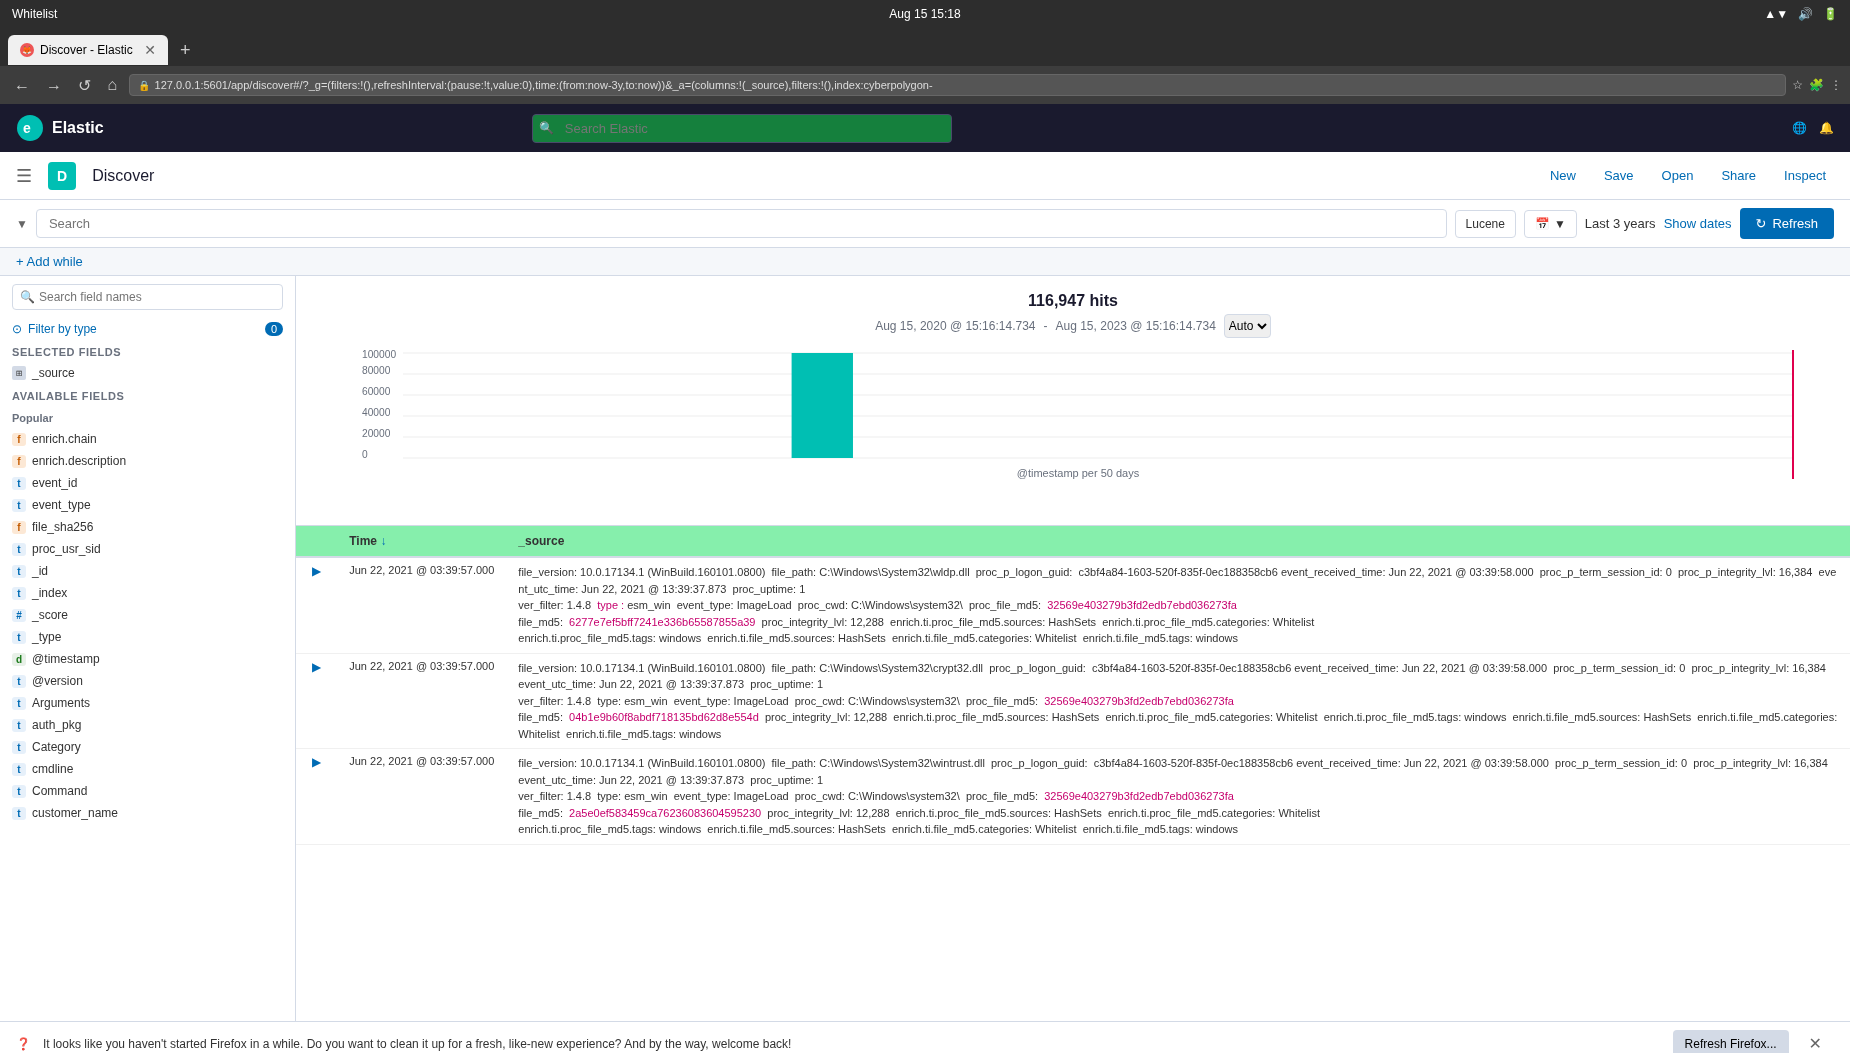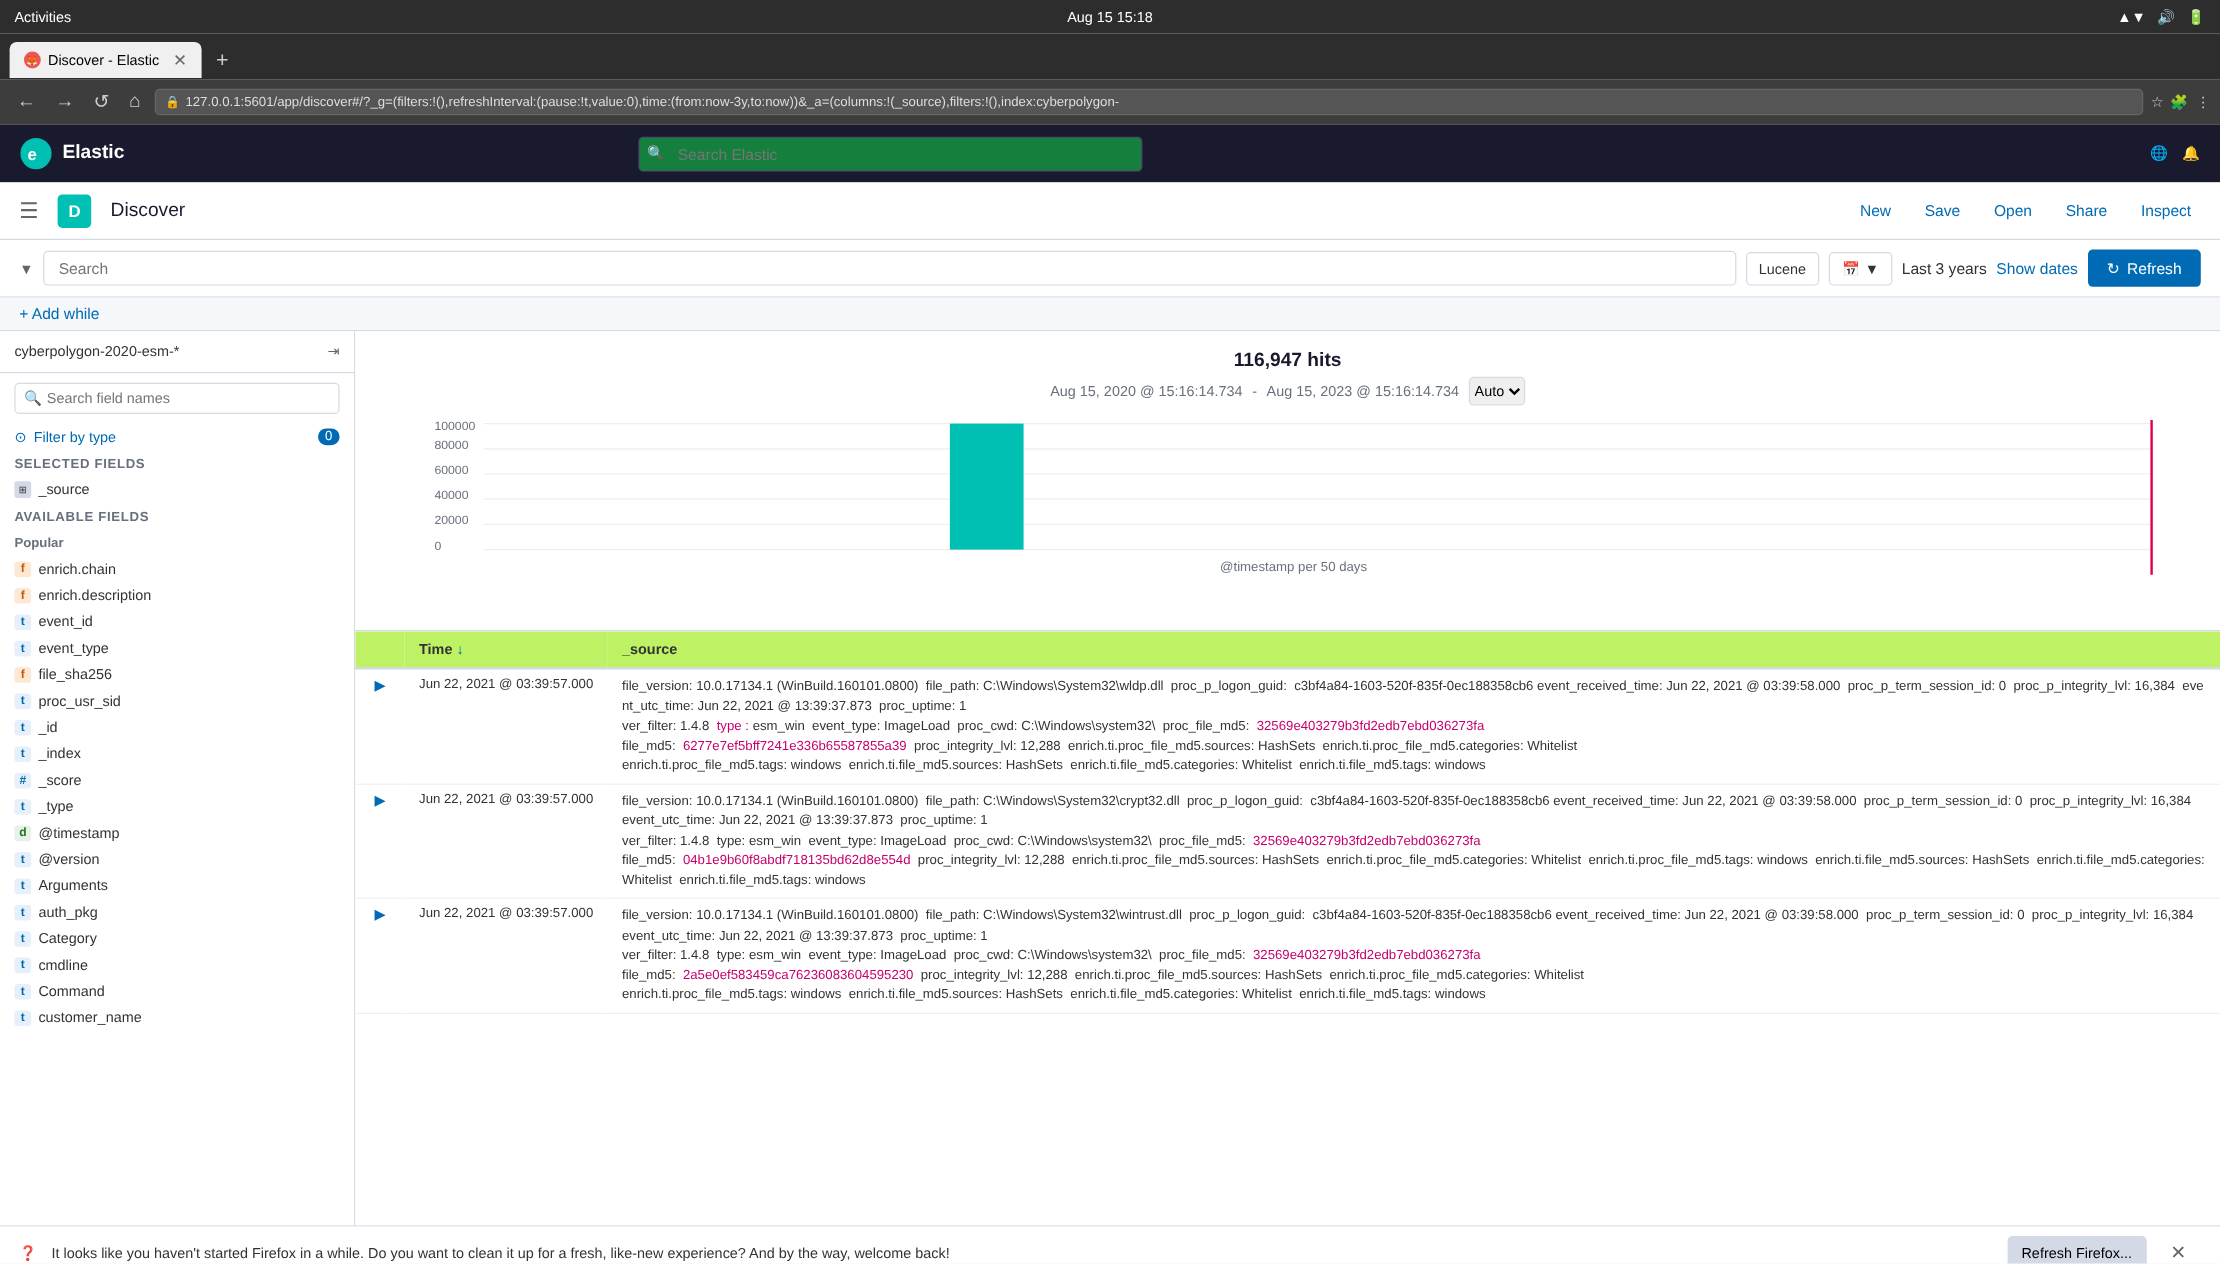--- a/index.html
+++ b/index.html
@@ -82,39 +82,39 @@
     
     .chart-area { background: #fff; border-bottom: 1px solid #d3dae6; padding: 16px; position: relative; }
     .hits-count { text-align: center; font-size: 16px; font-weight: 600; color: #1a1a2e; margin-bottom: 4px; }
     .date-range-label { text-align: center; font-size: 12px; color: #69707d; margin-bottom: 12px; display: flex; align-items: center; justify-content: center; gap: 8px; }
     .auto-select { border: 1px solid #d3dae6; border-radius: 4px; padding: 3px 0; font-size: 12px; cursor: pointer; }
     .chart-label { font-size: 11px; color: #69707d; text-align: center; margin-top: 4px; }
 
     
     .results-area { flex: 1; overflow: auto; background: #fff; }
     .results-table { width: 100%; border-collapse: collapse; font-size: 12px; }
-    .results-table th { background: #bef264; border-bottom: 2px solid #d3dae6; padding: 8px 12px; text-align: left; font-weight: 600; color: #333; cursor: pointer; white-space: nowrap; }
+    .results-table th { background: #86efac; border-bottom: 2px solid #d3dae6; padding: 8px 12px; text-align: left; font-weight: 600; color: #333; cursor: pointer; white-space: nowrap; }
     .results-table td { border-bottom: 1px solid #f0f0f0; padding: 6px 12px; vertical-align: top; color: #333; }
     .expand-btn { background: none; border: none; cursor: pointer; color: #006bb4; font-size: 12px; padding: 0 4px; }
     .source-text { font-size: 11px; color: #333; word-break: break-all; line-height: 1.5; }
     .highlight { color: #c6006d; }
     .time-cell { white-space: nowrap; color: #006bb4; font-size: 11px; }
 
     
     .notif-bar { background: #fff; border-top: 1px solid #d3dae6; padding: 8px 16px; display: flex; align-items: center; justify-content: space-between; font-size: 12px; color: #333; }
     .notif-actions { display: flex; gap: 8px; }
     .notif-btn { background: #d3dae6; border: none; border-radius: 4px; padding: 4px 12px; font-size: 12px; cursor: pointer; }
 
     .sort-icon { color: #006bb4; }
   </style>
 </head>
 <body>
 
 <div class="os-bar">
-  <span>Activities</span>
+  <span>Whitelist</span>
   <span class="os-bar-center">Aug 15  15:18</span>
   <div class="os-bar-right">
     <span>▲▼</span>
     <span>🔊</span>
     <span>🔋</span>
   </div>
 </div>
 
 <div class="tab-bar">
   <div class="tab">
@@ -193,24 +193,20 @@
 </div>
 
 <div class="add-filter-bar">
   <span class="add-filter-link">+ Add while</span>
 </div>
 
 <div style="display:flex;height:calc(1053px - 28px - 38px - 38px - 48px - 48px - 40px - 32px - 36px);">
 
   <div class="sidebar">
 
-    <div class="sidebar-header">
-      <span class="index-name">cyberpolygon-2020-esm-*</span>
-      <span class="collapse-icon">⇥</span>
-    </div>
 
     <div class="search-fields">
       <span class="si">🔍</span>
       <input type="text" placeholder="Search field names" style="">
     </div>
 
     <div class="filter-type">
       <span class="filter-type-label">
         <span>⊙</span>
         <span>Filter by type</span>

